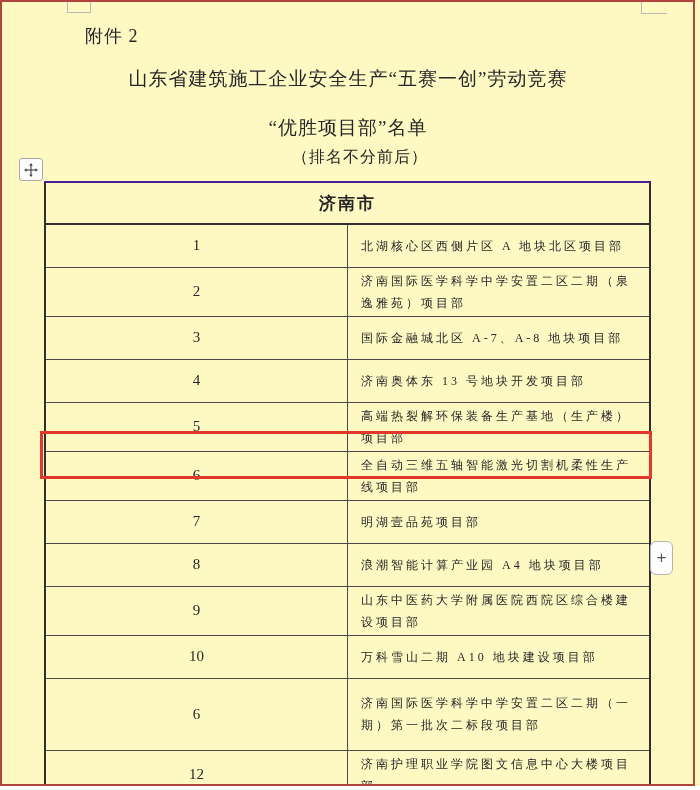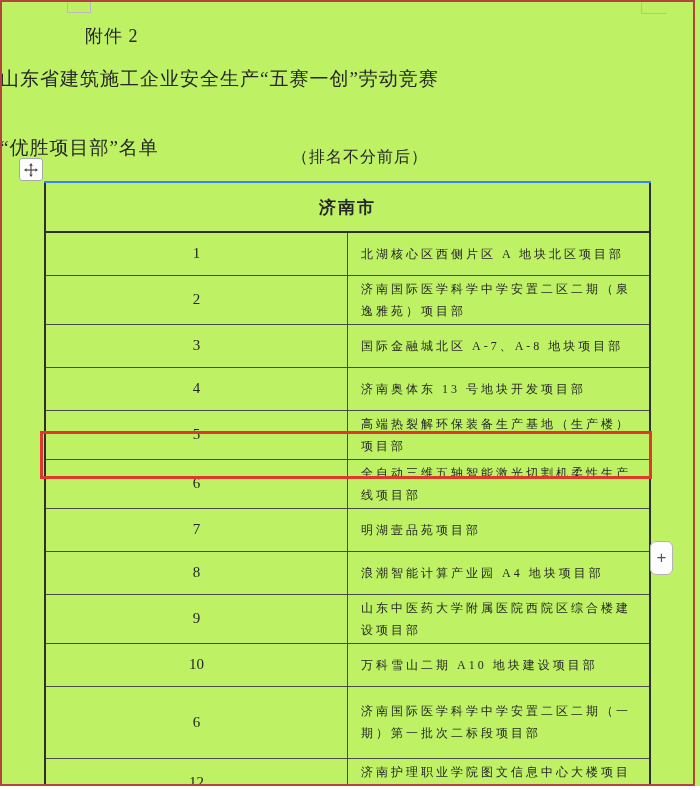--- a/index.html
+++ b/index.html
@@ -1,51 +1,51 @@
 <!DOCTYPE html>
 <html><head>
 <meta charset="utf-8">
 <style>
   html,body{margin:0;padding:0;background:#fff;}
   .page{
-    position:relative;width:700px;height:790px;background:#bef264;
+    position:relative;width:700px;height:790px;background:#fef9c3;
     overflow:hidden;font-family:"Liberation Serif","DejaVu Serif",serif;color:#262626;
   }
   
   .frame{position:absolute;left:0;top:0;width:691px;height:782px;
     border:2px solid #b2443e;pointer-events:none;z-index:10;}
   .edge-cover{position:absolute;left:0;top:786px;width:700px;height:4px;background:#fff;z-index:9;}
 
   
   .mark-tl{position:absolute;left:67px;top:-2px;width:22px;height:14px;
     border-left:1px solid #b9b9b9;border-right:1px solid #b9b9b9;border-bottom:1px solid #b9b9b9;}
   .mark-tr{position:absolute;left:641px;top:1px;width:25px;height:12px;
     border-left:1px solid #b9b9b9;border-bottom:1px solid #b9b9b9;}
 
   .attachment{position:absolute;left:85px;top:24px;font-size:18px;letter-spacing:1px;}
-  .title1{position:absolute;left:0;top:66px;width:696px;
+  .title1{position:absolute;left:0;top:66px;width:696px;text-align:center;
     font-size:19px;letter-spacing:1px;}
-  .title2{position:absolute;left:0;top:115px;width:696px;
-    font-size:19px;letter-spacing:1px;margin-top:20px;}
+  .title2{position:absolute;left:0;top:115px;width:696px;text-align:center;
+    font-size:19px;letter-spacing:1px;}
   .subtitle{position:absolute;left:12px;top:147px;width:696px;text-align:center;
     font-size:16px;letter-spacing:1px;}
 
   
   .move-handle{position:absolute;left:19px;top:158px;width:24px;height:23px;
     background:#fdfdfd;border:1px solid #a8a8a8;border-radius:3px;
     display:flex;align-items:center;justify-content:center;box-sizing:border-box;z-index:4;}
 
   .table-wrap{position:absolute;left:44px;top:181px;z-index:1;}
   table{border-collapse:collapse;table-layout:fixed;width:607px;
     border:2px solid #2f2f2f;}
   td{border:1px solid #4a4a4a;box-sizing:border-box;}
   td.num{width:49px;text-align:center;font-size:15px;}
   td.name{padding:2px 8px 2px 13px;font-size:12px;letter-spacing:3px;line-height:22px;}
-  tr.city-row td{height:50px;text-align:center;font-weight:bold;font-size:17px;
-    letter-spacing:2px;border-top:2px solid #3b82f6;border-bottom:2px solid #2f2f2f;}
+  tr.city-row td{height:42px;text-align:center;font-weight:bold;font-size:17px;
+    letter-spacing:2px;border-top:2px solid #4c1d95;border-bottom:2px solid #2f2f2f;}
 
   
   .highlight-box{position:absolute;left:40px;top:431px;width:606px;height:42px;
     border:3px solid #e0392b;z-index:5;pointer-events:none;}
 
   
   .plus-button{position:absolute;left:650px;top:541px;width:23px;height:34px;
     background:#fdfdfd;border:1px solid #b3b3b3;border-radius:6px;box-sizing:border-box;
     display:flex;align-items:center;justify-content:center;
     font-family:"Liberation Sans","DejaVu Sans",sans-serif;

